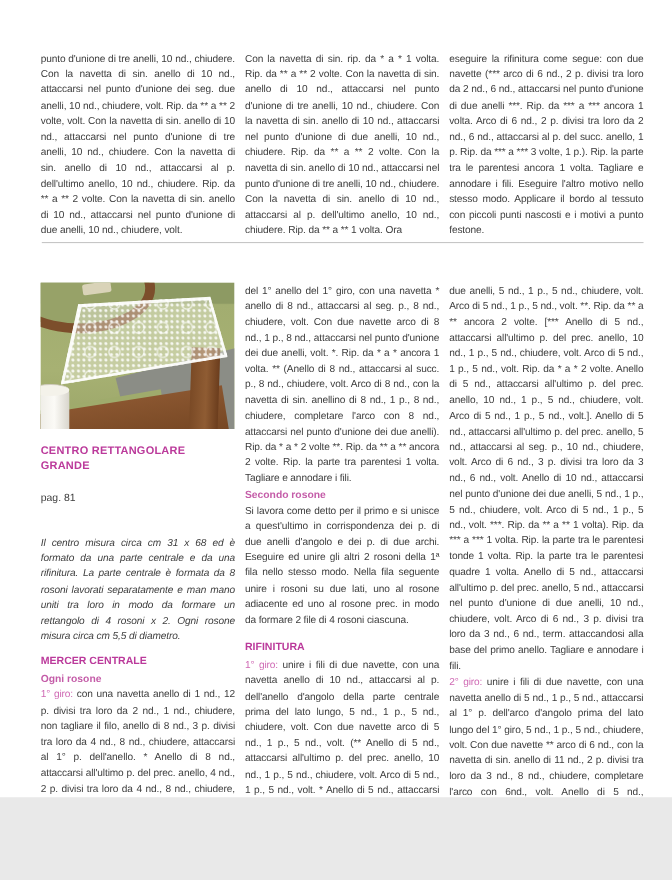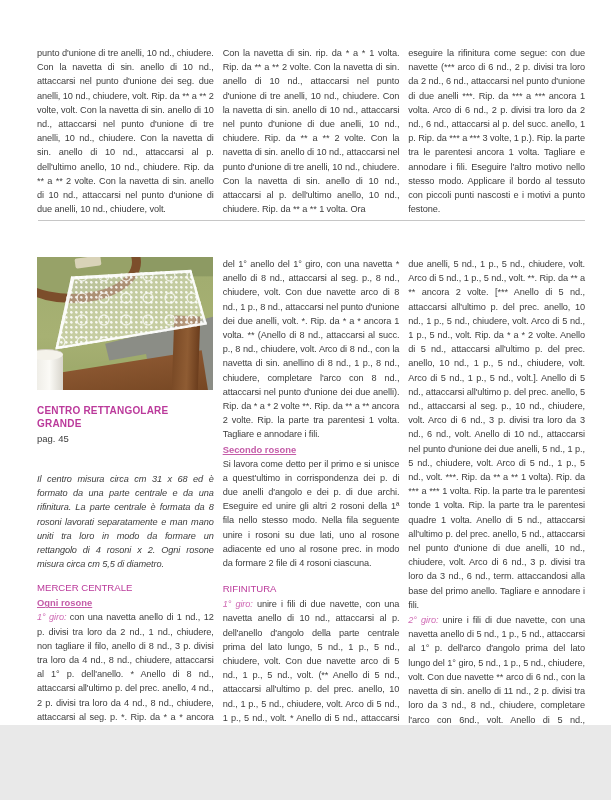--- a/index.html
+++ b/index.html
@@ -20,26 +20,26 @@
     font-size:9.2px;line-height:14.2px;
     text-align:justify;
     margin:0 0 0 0;
     letter-spacing:-0.1px;
   }
   .divider{
     position:absolute;left:38px;top:220px;width:547px;height:1px;
     background:#c6c6c6;
   }
   
-  .h-title{color:#bb3a9b;font-weight:bold;font-size:10px;letter-spacing:.2px;margin:0 0 3px 0;line-height:13px;}
+  .h-title{color:#bb3a9b;font-weight:bold;font-size:10px;letter-spacing:.2px;margin:0 0 17px 0;line-height:13px;}
   .h-pag{font-size:9.5px;margin:0 0 14px 0;color:#3d3d3d;}
-  .h-section{color:#bb3a9b;font-weight:normal;font-size:9.6px;margin:10px 0 2px 0;line-height:13px;}
-  .h-sub{color:#c45ca8;font-size:9.4px;margin:0 0 1px 0;line-height:13px;text-decoration:underline;}
+  .h-section{color:#bb3a9b;font-weight:bold;font-size:9.6px;margin:10px 0 2px 0;line-height:13px;}
+  .h-sub{color:#c45ca8;font-size:9.4px;margin:0 0 1px 0;line-height:13px;}
   .lbl-magenta{color:#bb3a9b;}
-  .giro-label{color:#cf6ab4;font-style:italic;}
+  .giro-label{color:#cf6ab4;}
   .italic-par{font-style:italic;}
   .spacer14{height:14px;}
   
   .photo{
     position:relative;width:176px;height:133px;overflow:hidden;
     background:linear-gradient(180deg,#8d9a63 0%,#8d9a63 14%,#a2ad70 15%,#a7b173 60%,#9aa568 100%);
     margin-bottom:14px;
   }
   .photo .tray{
     position:absolute;left:-34px;top:-36px;width:120px;height:64px;
@@ -142,21 +142,21 @@
         <div class="floor"></div>
         <div class="table-front"></div>
         <div class="wood-edge"></div>
         <div class="wood-leg"></div>
         <div class="doily"></div>
         <div class="doily-edge"></div>
         <div class="mug"></div>
       </div>
 
       <h2 class="h-title">CENTRO RETTANGOLARE GRANDE</h2>
-      <p class="h-pag">pag. 45</p>
+      <p class="h-pag">pag. 81</p>
 
 
       <div class="spacer14"></div>
 
       <p class="par italic-par">Il centro misura circa cm 31 x 68 ed è formato da una parte centrale e da una rifinitura. La parte centrale è formata da 8 rosoni lavorati separatamente e man mano uniti tra loro in modo da formare un rettangolo di 4 rosoni x 2. Ogni rosone misura circa cm 5,5 di diametro.</p>
 
       <h3 class="h-section">MERCER CENTRALE</h3>
       <h4 class="h-sub">Ogni rosone</h4>
 
       <p class="par"><span class="giro-label">1° giro:</span> <span>con una navetta anello di 1 nd., 12 p. divisi tra loro da 2 nd., 1 nd., chiudere, non tagliare il filo, anello di 8 nd., 3 p. divisi tra loro da 4 nd., 8 nd., chiudere, attaccarsi al 1° p. dell'anello. * Anello di 8 nd., attaccarsi all'ultimo p. del prec. anello, 4 nd., 2 p. divisi tra loro da 4 nd., 8 nd., chiudere, attaccarsi al seg. p. *. Rip. da * a * ancora 11 volte attaccando contemporaneamente l'ultimo anello al primo e term. attaccandosi alla base del primo anello. Tagliare e annodare i fili.</span></p>

